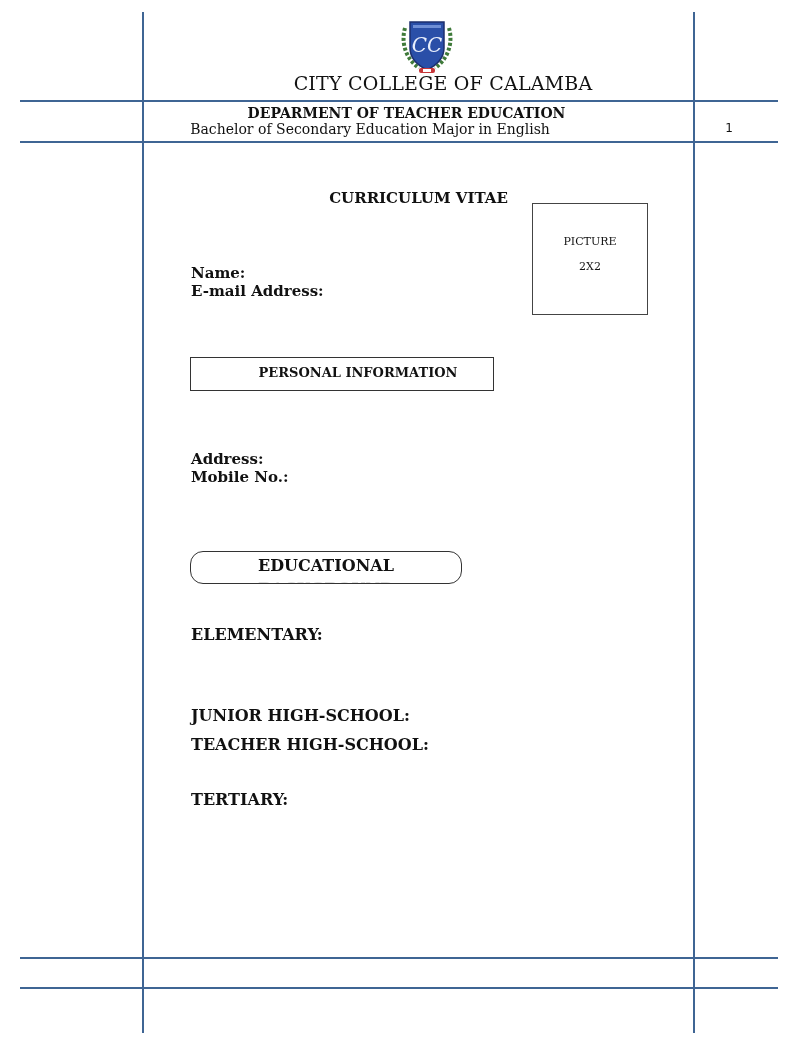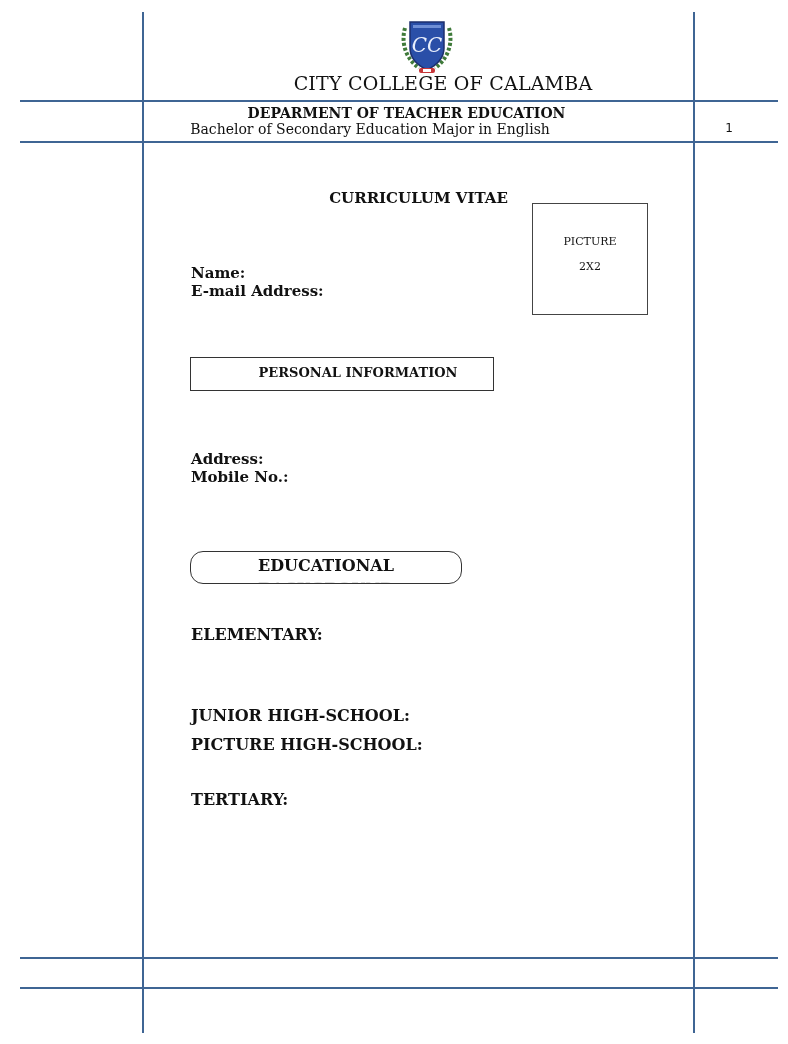--- a/index.html
+++ b/index.html
@@ -67,14 +67,14 @@
 <div class="abs field" style="top:450px;">Address:</div>
 <div class="abs field" style="top:468px;">Mobile No.:</div>
 
 <div class="abs section-box sec2">
   <span style="display:block;">EDUCATIONAL</span>
   <span class="line2">BACKGROUND</span>
 </div>
 
 <div class="abs edu" style="top:625px;">ELEMENTARY:</div>
 <div class="abs edu" style="top:672px;margin-top:34px;">JUNIOR HIGH-SCHOOL:</div>
-<div class="abs edu" style="top:735px;">PICTURE HIGH-SCHOOL:</div>
+<div class="abs edu" style="top:735px;">TEACHER HIGH-SCHOOL:</div>
 <div class="abs edu" style="top:790px;">TERTIARY:</div>
 
 </body></html>

